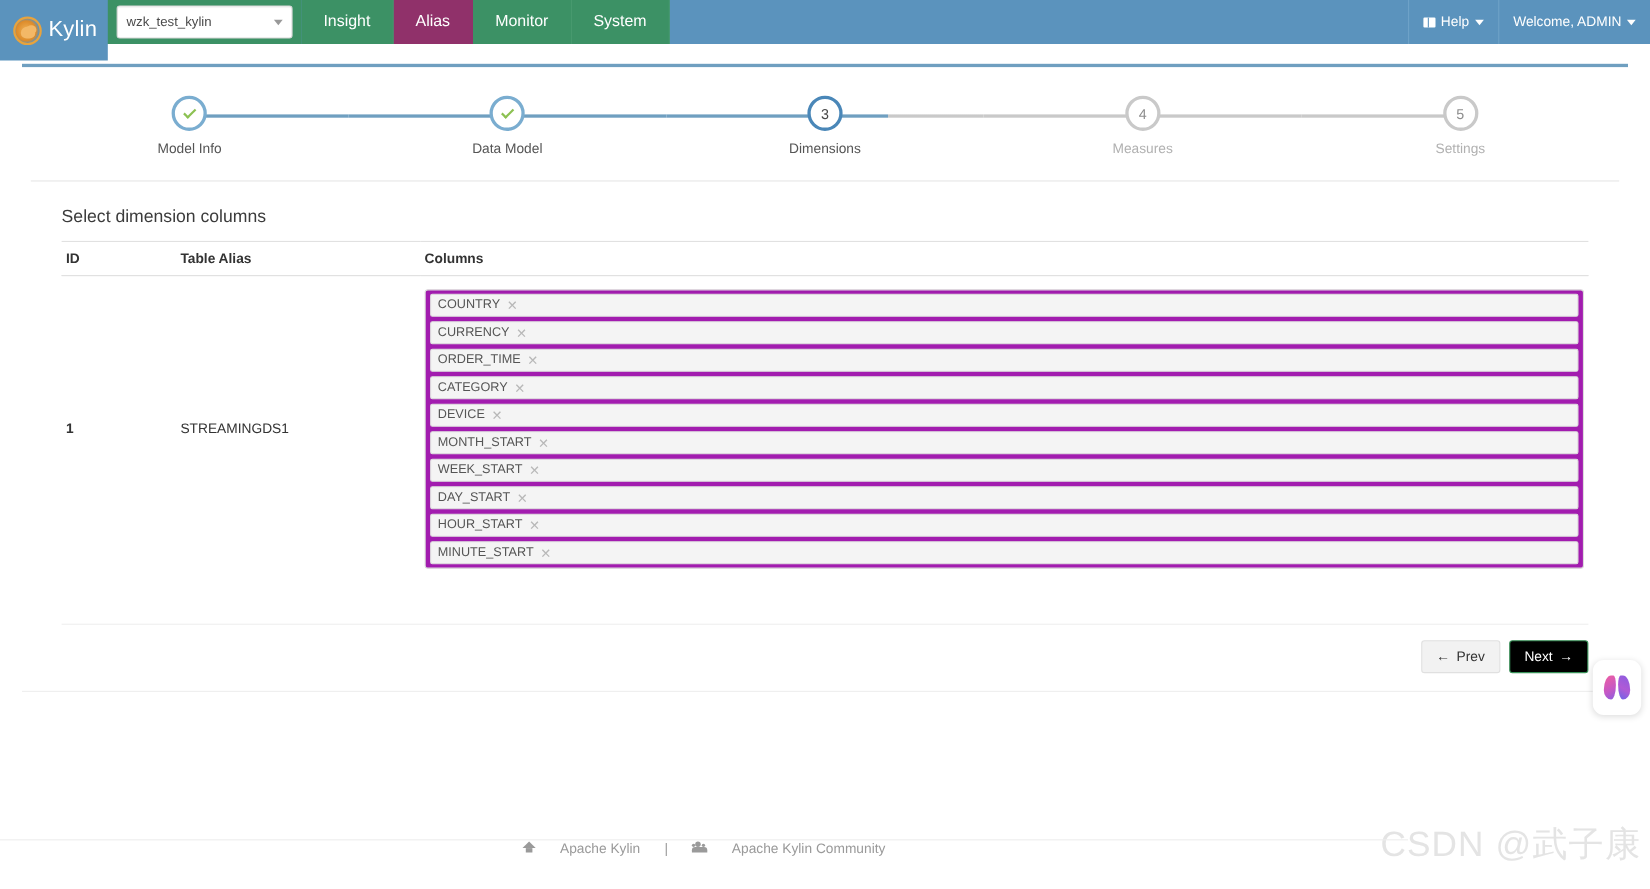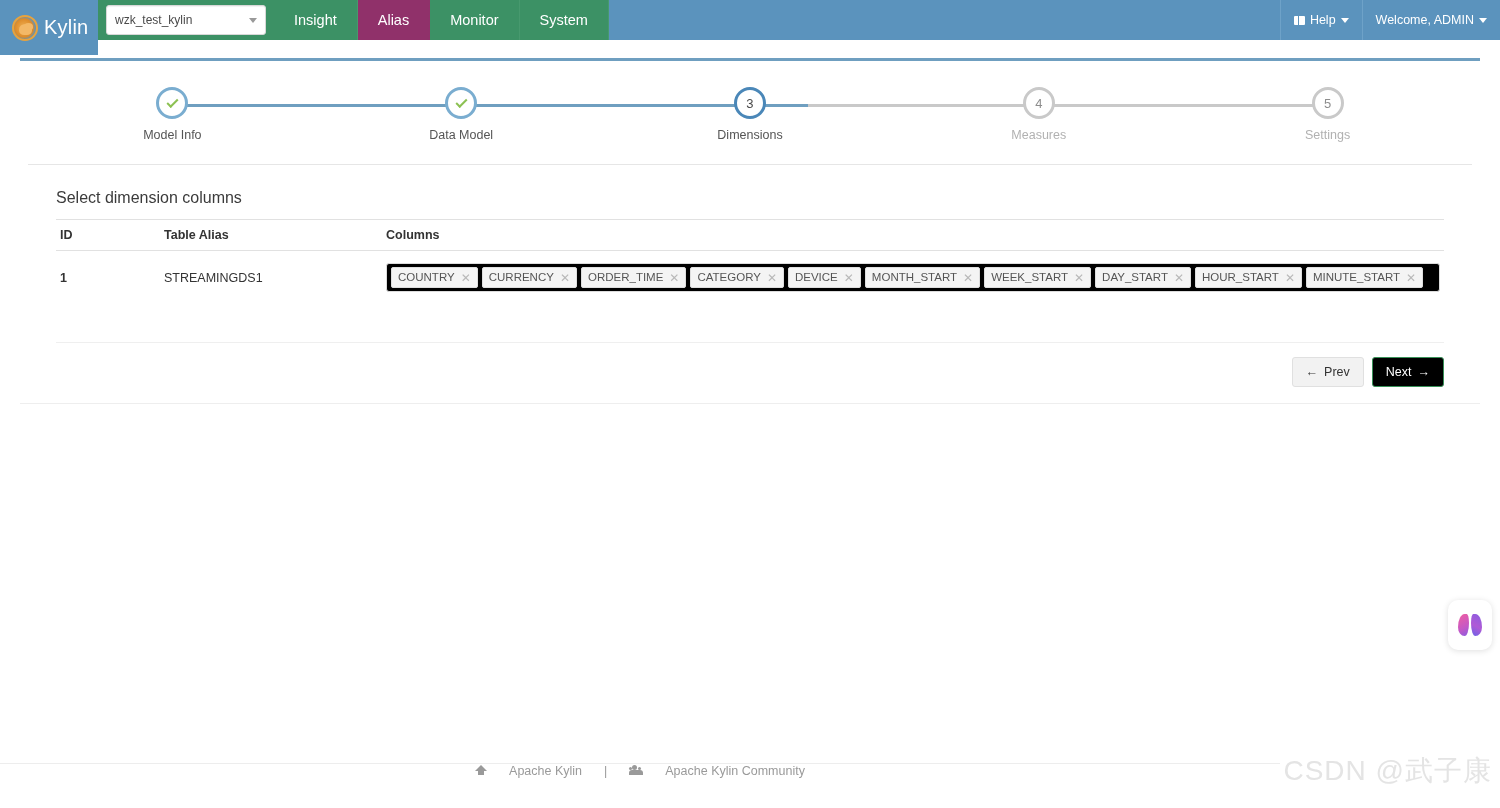--- a/index.html
+++ b/index.html
@@ -153,25 +153,26 @@
     font-size: 12.5px; color: #333333;
     padding: 12px 4px; vertical-align: middle;
     border-bottom: 0;
   }
   .col-id { width: 104px; }
   .col-alias { width: 222px; }
   .id-cell { font-weight: bold; }
 
   .tag-box {
     border: 1px solid #dcdcdc; border-radius: 3px;
-    background: #000000;
+    background: #a21caf;
     min-height: 28px;
     padding: 3px 4px;
     display: flex; flex-wrap: wrap; gap: 4px;
     box-shadow: inset 0 1px 1px rgba(0,0,0,.04);
+    flex-direction: column;
   }
   .tag {
     display: inline-flex; align-items: center; gap: 6px;
     background: #f4f4f4;
     border: 1px solid #dedede; border-radius: 2px;
     padding: 2px 6px;
     font-size: 11.5px; color: #555555;
     line-height: 15px;
   }
   .tag-x {
@@ -245,21 +246,21 @@
     background: linear-gradient(150deg,#f05fa0 0%,#c558c6 60%,#8a5de0 100%);
   }
   .brain::after {
     right: 0; border-radius: 20% 60% 60% 40% / 40% 60% 40% 60%;
     background: linear-gradient(210deg,#8a5de0 0%,#b05ad6 55%,#6a63e8 100%);
   }
 
   
   .watermark {
     position: absolute; right: 8px; bottom: 18px;
-    font-size: 28px; color: #e4e4e4;
+    font-size: 32px; color: #e4e4e4;
     letter-spacing: 1px;
     white-space: nowrap;
     user-select: none;
   }
 </style>
 </head>
 <body>
 
 <div class="navbar">
   <div class="brand">

